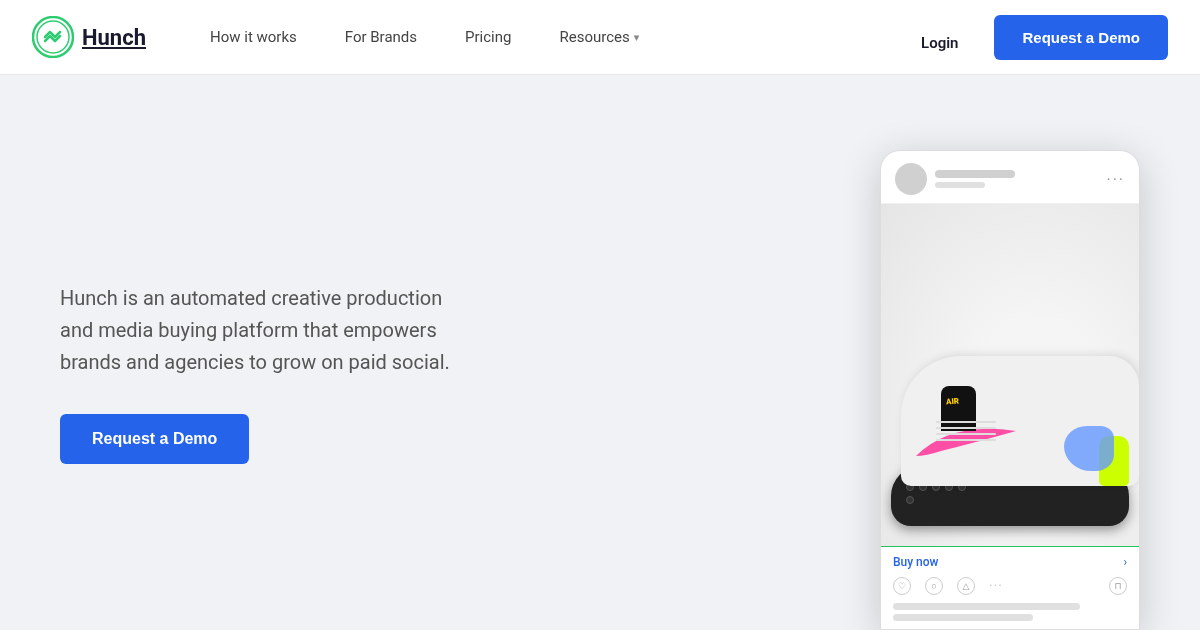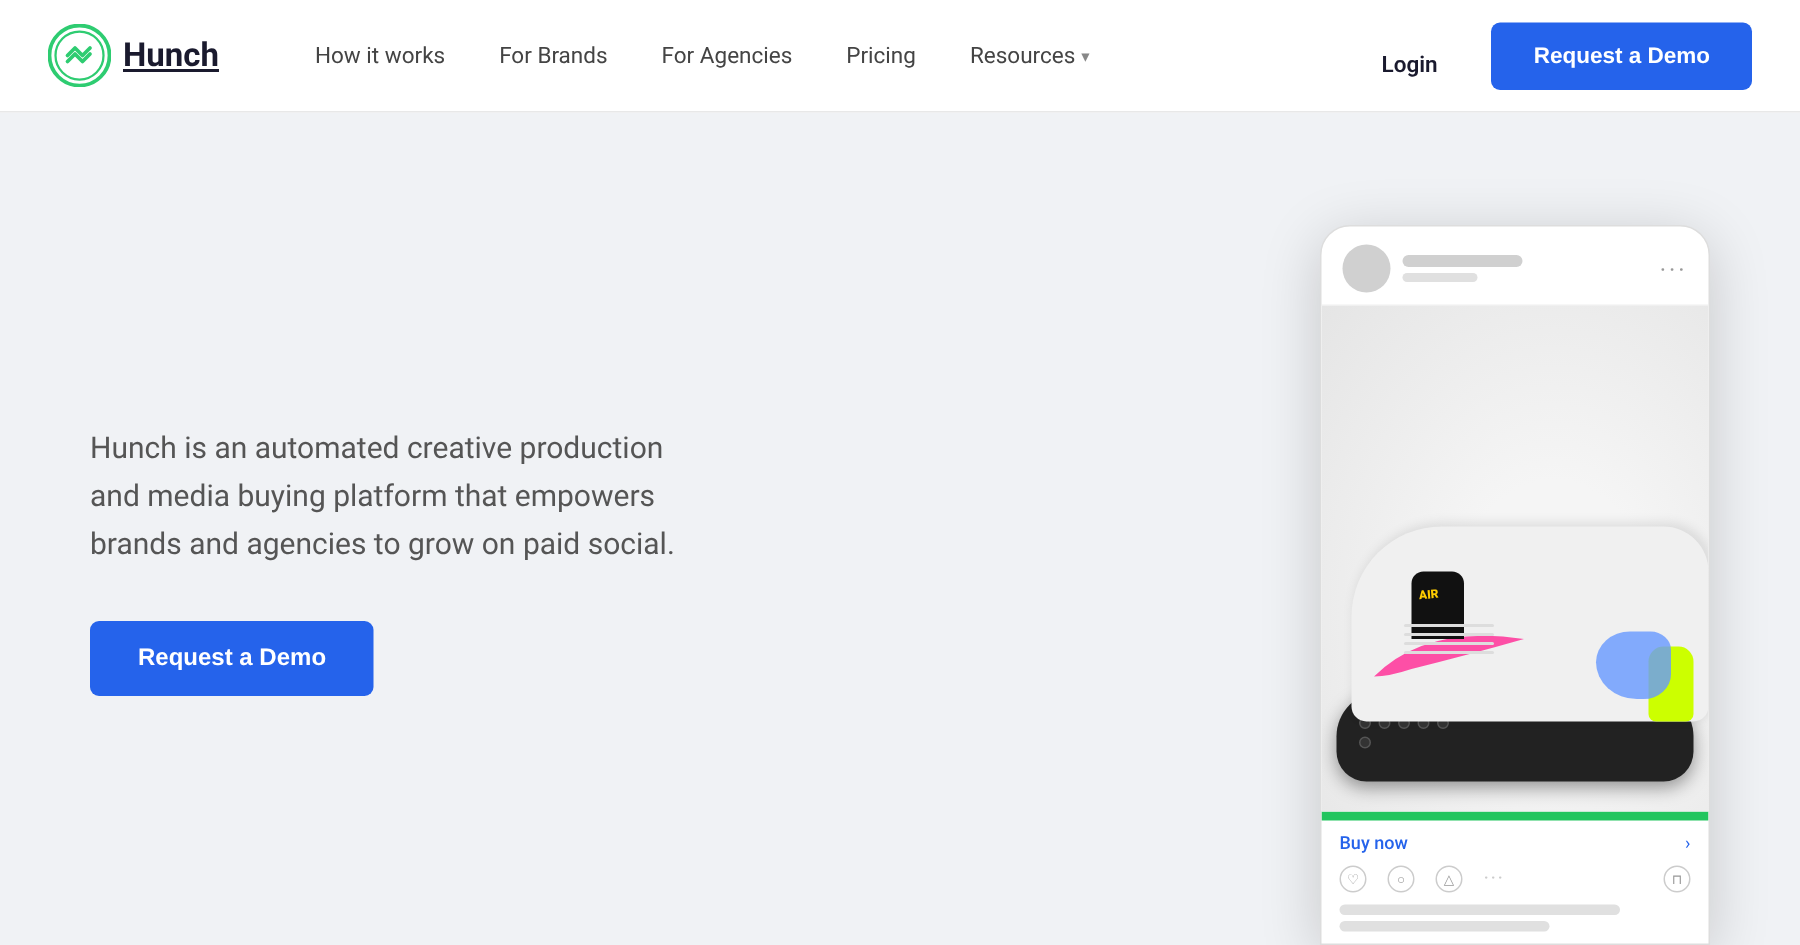--- a/index.html
+++ b/index.html
@@ -35,21 +35,21 @@
     }
     .logo-text {
       font-size: 22px;
       font-weight: 700;
       color: #1a1a2e;
       text-decoration: underline;
     }
     .nav-links {
       display: flex;
       align-items: center;
-      gap: 4px;
+      gap: 16px;
       flex: 1;
     }
     .nav-link {
       font-size: 15px;
       color: #444;
       text-decoration: none;
       padding: 8px 16px;
       border-radius: 4px;
       cursor: pointer;
       display: flex;
@@ -295,21 +295,21 @@
       flex-direction: column;
       gap: 4px;
     }
     .shoe-lace {
       height: 2px;
       background: #ddd;
       border-radius: 1px;
     }
     .phone-footer {
       padding: 8px 12px;
-      border-top: 6px solid #22c55e;
+      border-top: 1px solid #22c55e;
     }
     .buy-now-row {
       display: flex;
       align-items: center;
       justify-content: space-between;
       margin-bottom: 8px;
     }
     .buy-now-text {
       font-size: 12px;
       color: #2563eb;
@@ -370,23 +370,20 @@
     </svg>
     <span class="logo-text">Hunch</span>
   </a>
 
   <div class="nav-links">
     <a class="nav-link" href="#">
       <span>How it works</span>
     </a>
     <a class="nav-link" href="#">
       <span>For Brands</span>
-    </a>
-    <a class="nav-link" href="#">
-      <span>For Agencies</span>
     </a>
     <a class="nav-link" href="#">
       <span>Pricing</span>
     </a>
     <a class="nav-link" href="#">
       <span>Resources</span>
       <span class="chevron">▾</span>
     </a>
   </div>
 

